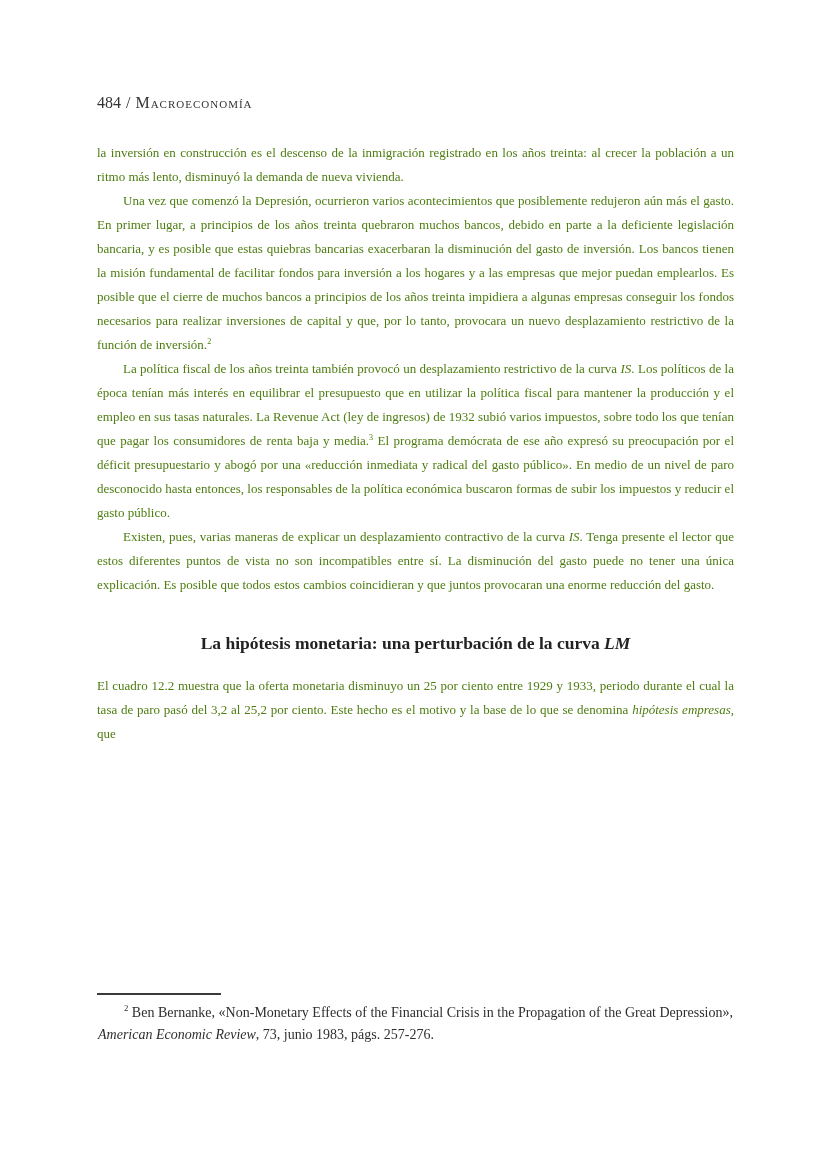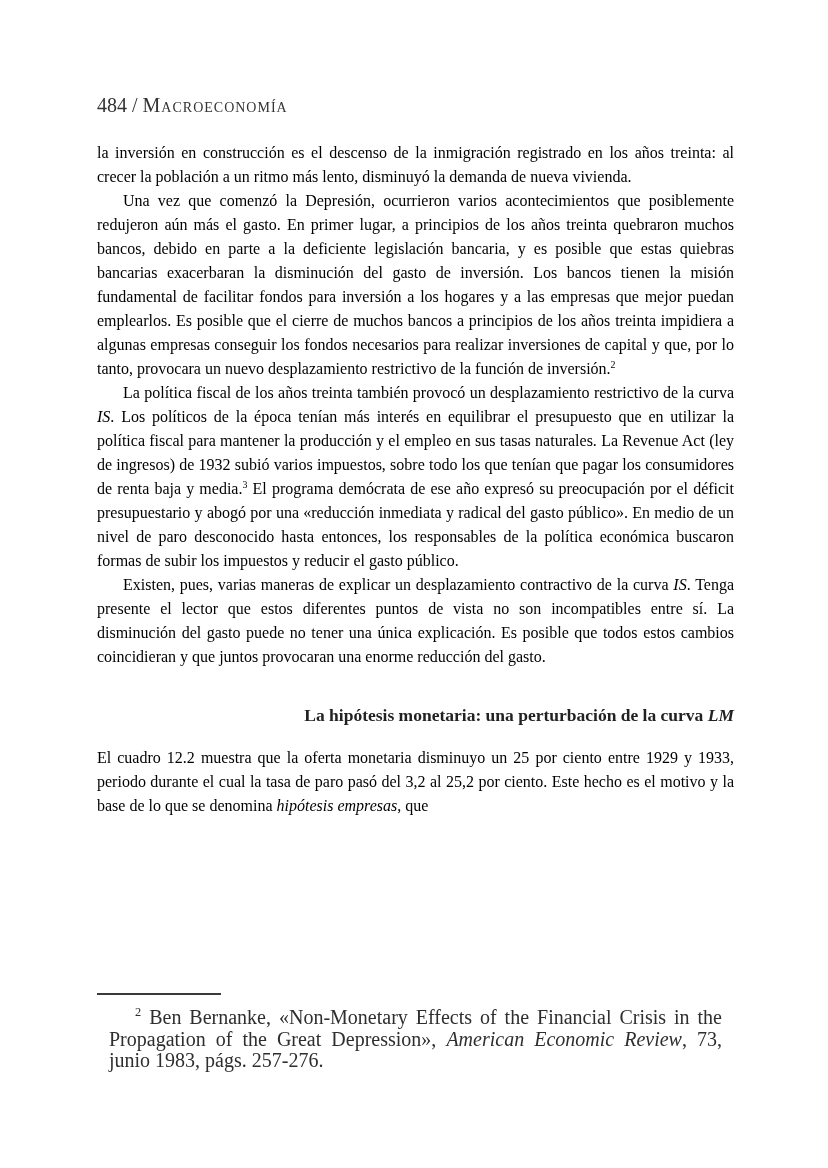--- a/index.html
+++ b/index.html
@@ -13,71 +13,71 @@
     height: 1168px;
     background: #ffffff;
     color: #2e2e2e;
     font-family: "Liberation Serif", "DejaVu Serif", serif;
     overflow: hidden;
   }
   .running-header {
     position: absolute;
     top: 94px;
     left: 97px;
-    font-size: 20px;
+    font-size: 16px;
     color: #333333;
     white-space: nowrap;
   }
   .running-header .sep { margin: 0 5px; }
   .smallcaps {
     font-variant: small-caps;
     letter-spacing: 1px;
   }
   .text-block {
     position: absolute;
     top: 141px;
     left: 97px;
     width: 637px;
   }
   .para {
     margin: 0;
-    font-size: 16px;
+    font-size: 13px;
     line-height: 24px;
     text-align: justify;
-    color: #000000;
+    color: #4d7c0f;
   }
   .para.indent { text-indent: 26px; }
   sup {
     font-size: 0.62em;
     line-height: 0;
     vertical-align: super;
   }
   .section-heading {
     margin: 34px 0 19px 0;
     font-size: 17.5px;
     line-height: 24px;
     font-weight: bold;
     color: #222222;
-    text-align: right;
+    text-align: center;
   }
   .footnotes {
     position: absolute;
     top: 993px;
     left: 97px;
     width: 637px;
   }
   .fn-rule {
     width: 124px;
     height: 2px;
     background: #3a3a3a;
     margin: 0 0 7px 0;
   }
   .fn {
-    margin: 12px;
-    font-size: 20px;
+    margin: 1px;
+    font-size: 14px;
     line-height: 21.5px;
     text-align: justify;
     text-indent: 26px;
     color: #2e2e2e;
   }
 </style>
 </head>
 <body>
 
 <div class="page">

